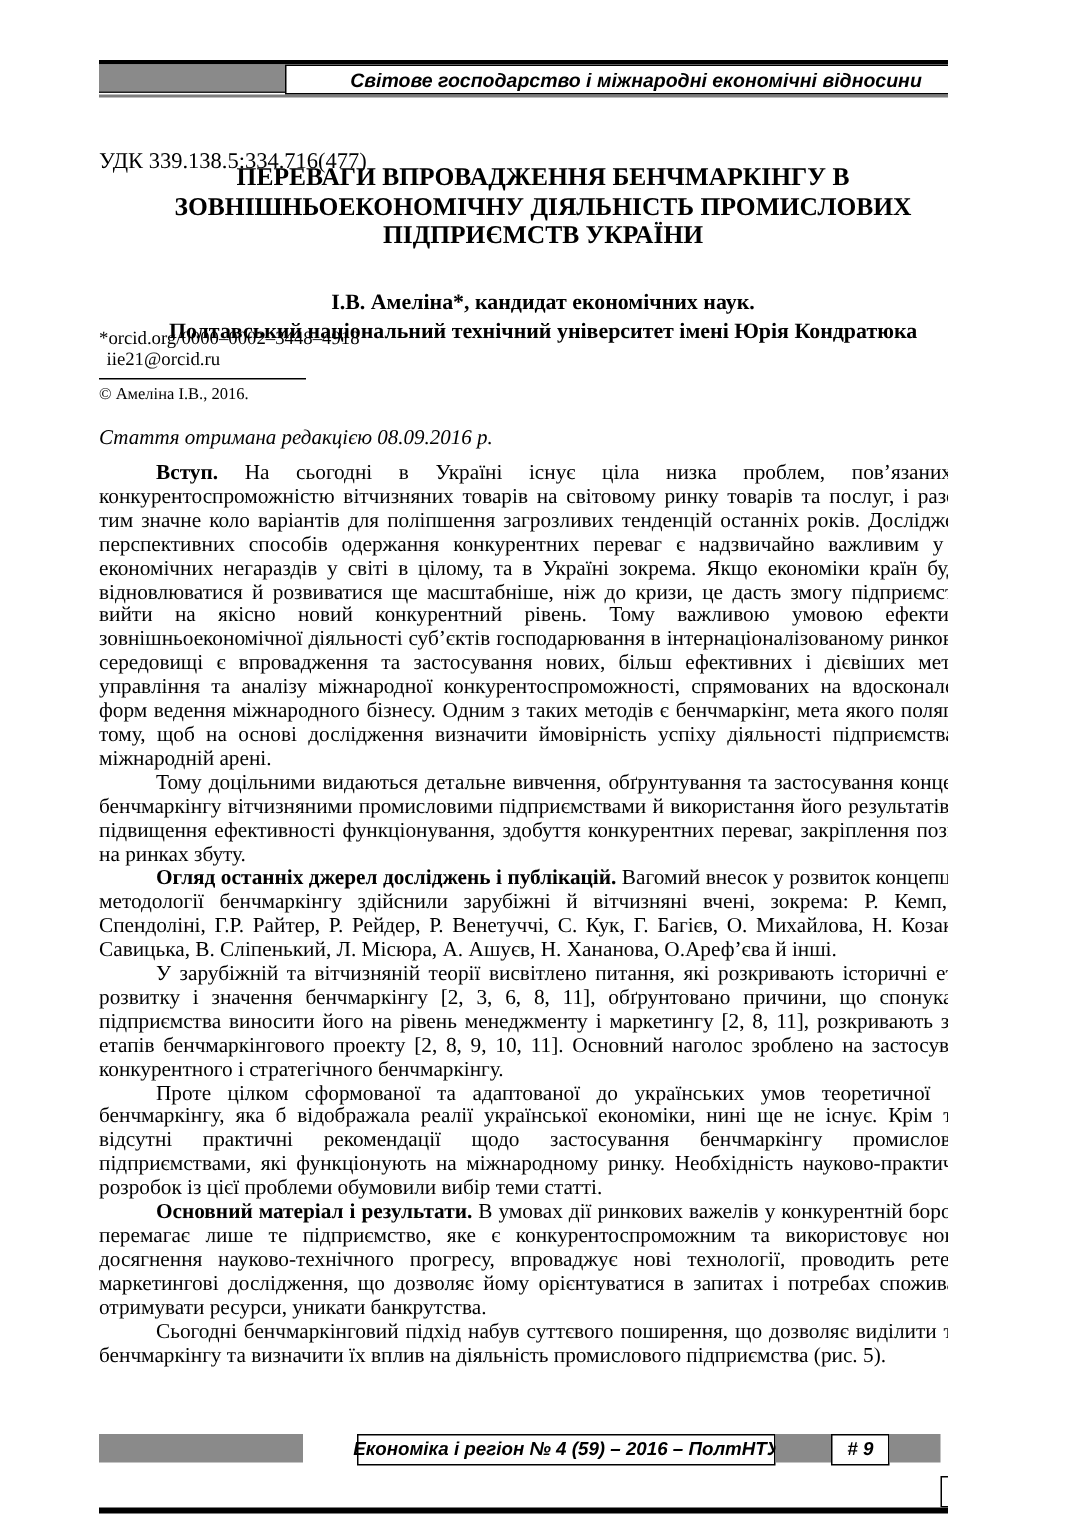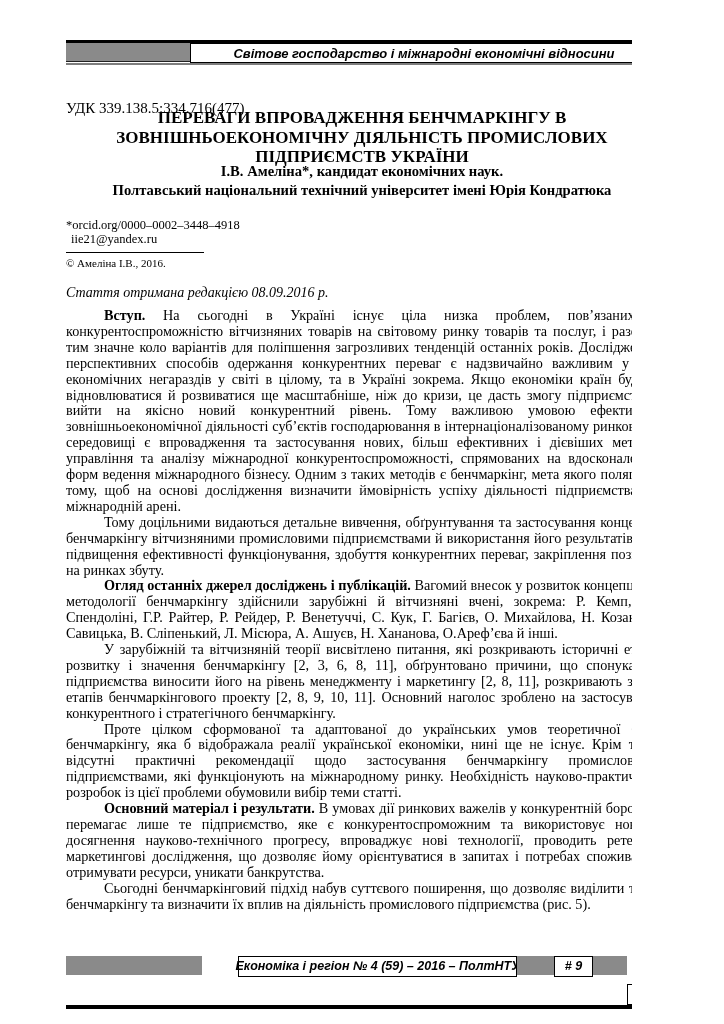--- a/index.html
+++ b/index.html
@@ -57,21 +57,21 @@
   .fcell-6 { width: 33px; margin-top: 28px; }
 
   
   .udc { top: 100px; font-size: 15px; }
   .title {
     top: 108px; text-align: center;
     font-weight: 700; font-size: 17px; line-height: 19.5px;
   }
   .title-inner { display: inline-block; max-width: 505px; font-family: Liberation Serif, serif; }
   .authors {
-    top: 162px; text-align: center;
+    top: 193px; text-align: center;
     font-weight: 700; font-size: 14.6px; line-height: 18.5px;
   }
   .footnote { top: 219px; font-size: 12.5px; line-height: 13.5px; }
   .footnote .email { padding-left: 5px; }
   .divider { top: 252px; width: 138px; border-top: 1.5px solid #000; }
   .copyright { top: 257px; font-size: 11px; }
   .received { top: 285px; font-style: italic; font-size: 14px; }
 
   
   .body { top: 308px; }
@@ -102,21 +102,21 @@
     <span class="title-inner">ПЕРЕВАГИ ВПРОВАДЖЕННЯ БЕНЧМАРКІНГУ В ЗОВНІШНЬОЕКОНОМІЧНУ ДІЯЛЬНІСТЬ ПРОМИСЛОВИХ ПІДПРИЄМСТВ УКРАЇНИ</span>
   </div>
 
   <div class="abs authors">
     <div>І.В. Амеліна*, кандидат економічних наук.</div>
     <div>Полтавський національний технічний університет імені Юрія Кондратюка</div>
   </div>
 
   <div class="abs footnote">
     <div>*orcid.org/0000–0002–3448–4918</div>
-    <div class="email">iie21@yandex.ru</div>
+    <div class="email">iie21@orcid.ru</div>
   </div>
 
   <div class="abs divider"></div>
 
   <div class="abs copyright">© Амеліна І.В., 2016.</div>
 
   <div class="abs received">Стаття отримана редакцією 08.09.2016 р.</div>
 
   <div class="abs body" id="article-body">
       <p><b>Вступ. </b>На сьогодні в Україні існує ціла низка проблем, пов’язаних з конкурентоспроможністю вітчизняних товарів на світовому ринку товарів та послуг, і разом з тим значне коло варіантів для поліпшення загрозливих тенденцій останніх років. Дослідження перспективних способів одержання конкурентних переваг є надзвичайно важливим у час економічних негараздів у світі в цілому, та в Україні зокрема. Якщо економіки країн будуть відновлюватися й розвиватися ще масштабніше, ніж до кризи, це дасть змогу підприємствам вийти на якісно новий конкурентний рівень. Тому важливою умовою ефективної зовнішньоекономічної діяльності суб’єктів господарювання в інтернаціоналізованому ринковому середовищі є впровадження та застосування нових, більш ефективних і дієвіших методів управління та аналізу міжнародної конкурентоспроможності, спрямованих на вдосконалення форм ведення міжнародного бізнесу. Одним з таких методів є бенчмаркінг, мета якого полягає в тому, щоб на основі дослідження визначити ймовірність успіху діяльності підприємства на міжнародній арені.</p>

